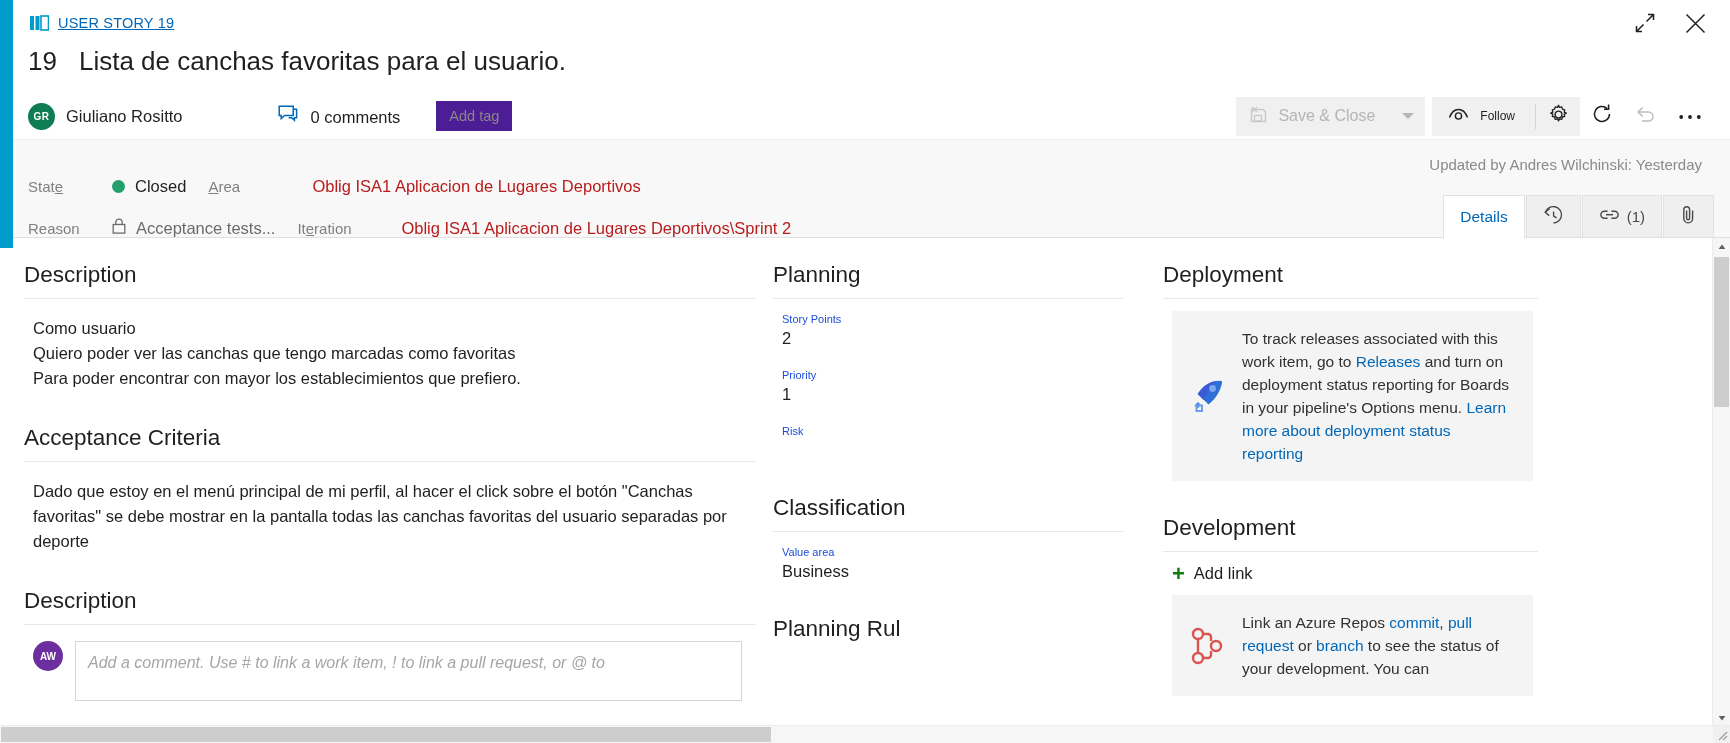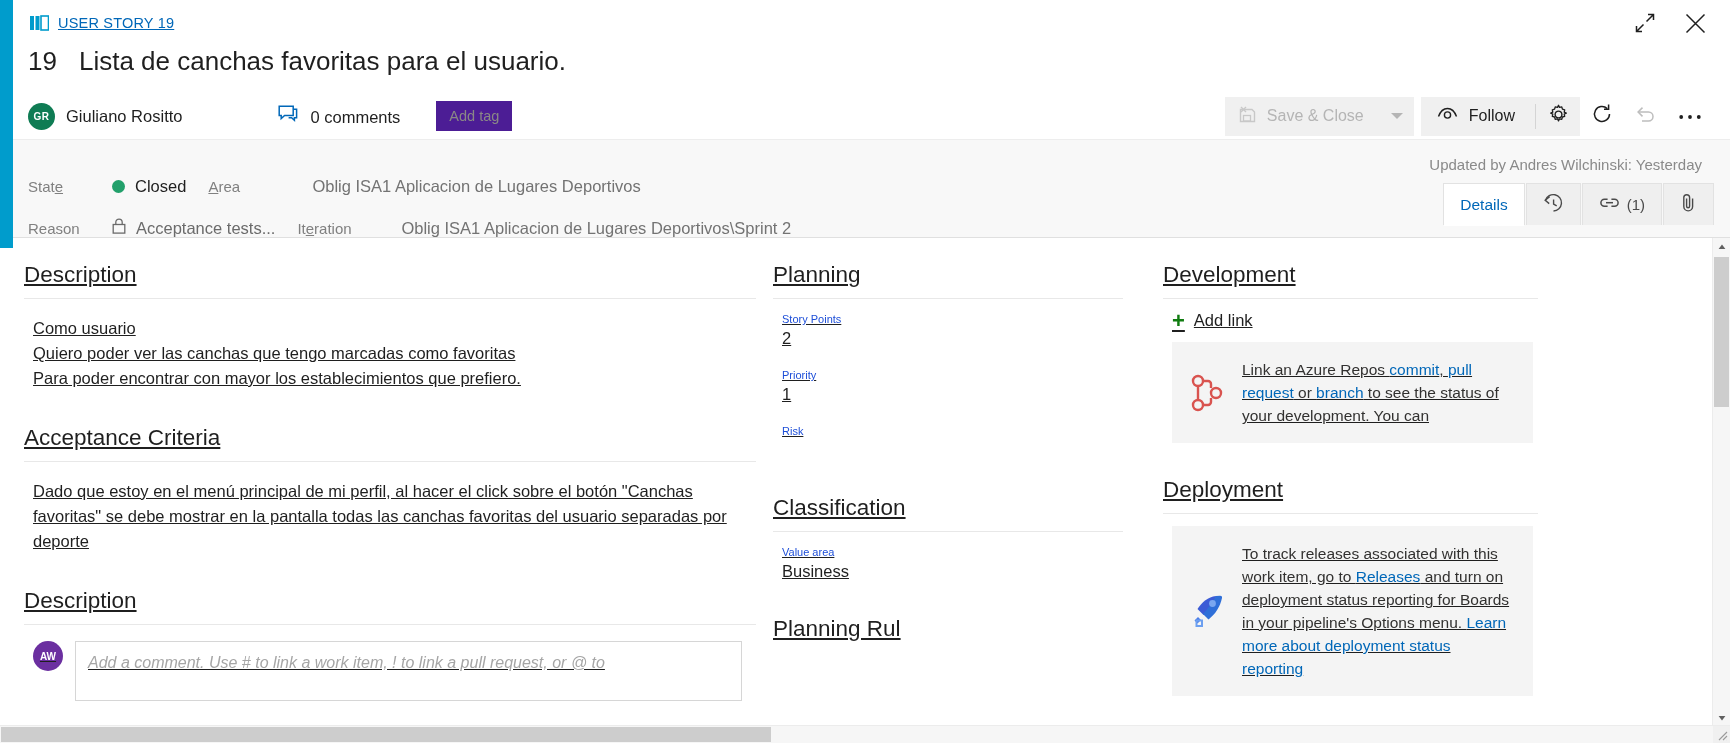--- a/index.html
+++ b/index.html
@@ -56,21 +56,21 @@
   .btn-caret{
     width:34px;height:39px;display:flex;align-items:center;justify-content:center;cursor:pointer;
   }
   .caret{width:0;height:0;border-left:6px solid transparent;border-right:6px solid transparent;border-top:6px solid #b5b5b5;}
 
   .btn-followBox{
     display:flex;align-items:center;background:#f0f0f0;height:39px;margin-left:7px;
   }
   .btn-follow{
     display:flex;align-items:center;gap:11px;padding:0 20px 0 16px;height:39px;
-    font-size:16px;color:#1f1f1f;cursor:pointer;
+    font-size:12px;color:#1f1f1f;cursor:pointer;
   }
   .vdiv{width:1px;height:25px;background:#d4d4d4;}
   .btn-gear{width:44px;height:39px;display:flex;align-items:center;justify-content:center;cursor:pointer;}
 
   .icon-btn{
     width:44px;height:39px;display:flex;align-items:center;justify-content:center;cursor:pointer;
   }
 
   .btn-expand{position:absolute;right:66px;top:8px;width:38px;height:34px;display:flex;align-items:center;justify-content:center;cursor:pointer;}
   .btn-close{position:absolute;right:16px;top:8px;width:38px;height:34px;display:flex;align-items:center;justify-content:center;cursor:pointer;}
@@ -83,48 +83,48 @@
   .fgrid{position:absolute;left:28px;top:25px;}
   .frow{display:flex;align-items:center;height:42px;}
   .flabel{
     font-size:15px;color:#808080;width:84px;flex:0 0 auto;
   }
   .flabel u{text-decoration:underline;}
   .fvalue{font-size:16.5px;color:#1f1f1f;display:flex;align-items:center;gap:10px;}
   .fvalue.dim{color:#6b6b6b;}
   .state-dot{width:13px;height:13px;border-radius:50%;background:#22a06b;display:inline-block;}
   .col2-label{width:80px;flex:0 0 auto;font-size:15px;color:#808080;margin-left:22px;}
-  .col2-value{font-size:16.5px;color:#737373;margin-left:24px;}
+  .col2-value{font-size:16.5px;color:#b91c1c;margin-left:24px;}
 
   .updated-by{
     position:absolute;right:28px;top:16px;font-size:15px;color:#8a8a8a;white-space:nowrap;
   }
 
-  .tabs{position:absolute;right:16px;bottom:12px;display:flex;align-items:flex-end;}
+  .tabs{position:absolute;right:16px;bottom:0;display:flex;align-items:flex-end;}
   .tab{
     height:42px;min-width:46px;padding:0 16px;display:flex;align-items:center;justify-content:center;gap:7px;
     background:#efefef;border:1px solid #e2e2e2;border-bottom:none;margin-left:1px;cursor:pointer;
     font-size:15.5px;color:#4a4a4a;box-sizing:border-box;
   }
   .tab.active{background:#ffffff;color:#0067b8;border-color:#e2e2e2;position:relative;}
   .tab.active:after{content:"";position:absolute;left:0;right:0;bottom:-1px;height:2px;background:#ffffff;}
   .tab .cnt{font-size:15px;color:#4a4a4a;}
 
   
   .bodywrap{position:relative;flex:1 1 auto;display:flex;overflow:hidden;background:#fff;}
   .colA{width:765px;flex:0 0 auto;padding:24px 0 0 24px;box-sizing:border-box;overflow:hidden;}
   .colB{width:390px;flex:0 0 auto;padding:24px 0 0 8px;box-sizing:border-box;overflow:hidden;}
   .colC{width:404px;flex:0 0 auto;padding:24px 0 0 8px;box-sizing:border-box;overflow:hidden;}
 
   .sec-title{font-size:22.5px;font-weight:400;color:#1f1f1f;margin:0 0 10px 0;}
   .sec-rule{border-bottom:1px solid #e8e8e8;}
   .sec-body{padding:17px 8px 0 9px;font-size:16.5px;line-height:25px;color:#1f1f1f;}
   .sec-body p{margin:0;}
 
-  .sec{margin-bottom:34px;text-decoration:underline;}
+  .sec{margin-bottom:34px;}
   .secB .sec-rule{width:350px;}
   .secC .sec-rule{width:375px;}
   .secA .sec-rule{width:732px;}
 
   .field-label{font-size:11px;color:#1d4ed8;margin:0 0 4px 9px;}
   .field-value{font-size:16.5px;color:#1f1f1f;margin:0 0 20px 9px;min-height:20px;}
 
   
   .card{
     background:#f4f4f4;margin:12px 0 0 9px;width:361px;box-sizing:border-box;
@@ -421,20 +421,40 @@
 
       <div class="sec secB">
         <h2 class="sec-title">Planning Rul</h2>
       </div>
     </div>
 
     <div class="colC">
 
       <div class="sec secC">
         <div class="sec-rule">
+          <h2 class="sec-title">Deployment</h2>
+        </div>
+        <div class="card">
+          <div class="card-icon">
+            <svg width="42" height="42" viewBox="0 0 42 42">
+              <path d="M30 6c-8 1-14 6-18.5 13l6 6C24.5 20.5 29.5 14.5 30 6z" fill="#3b5bd6"></path>
+              <path d="M30 6c-4.5 8-9.5 14-13 18l5.5 5.5C29.5 24 34 17 36 8c.3-1.3-.5-2.2-1.8-2.2z" fill="#2f6fd8"></path>
+              <circle cx="26.5" cy="13.5" r="3.4" fill="#7aa7f0"></circle>
+              <path d="M12 27l-3.5 3.5 3 3L15 30z" fill="#4a7ce8"></path>
+              <path d="M10.5 30.5H16v5.5h-5.5z" fill="none" stroke="#6c9ff0" stroke-width="2"></path>
+            </svg>
+          </div>
+          <div class="card-text">
+            <span>To track releases associated with this work item, go to </span><a>Releases</a><span> and turn on deployment status reporting for Boards in your pipeline's Options menu. </span><a>Learn more about deployment status reporting</a>
+          </div>
+        </div>
+      </div>
+
+      <div class="sec secC">
+        <div class="sec-rule">
           <h2 class="sec-title">Development</h2>
         </div>
         <div class="addlink">
           <span class="plus">+</span>
           <span>Add link</span>
         </div>
         <div class="card">
           <div class="card-icon">
             <svg width="40" height="42" viewBox="0 0 40 42">
               <circle cx="11" cy="9" r="5" fill="none" stroke="#d9534f" stroke-width="2.4"></circle>
@@ -443,40 +463,20 @@
               <path d="M11 14v14" stroke="#d9534f" stroke-width="2.4" fill="none"></path>
               <path d="M16 9h5a3 3 0 013 3v4" stroke="#d9534f" stroke-width="2.4" fill="none"></path>
               <path d="M16 33h5a3 3 0 003-3v-4" stroke="#d9534f" stroke-width="2.4" fill="none"></path>
             </svg>
           </div>
           <div class="card-text">
             <span>Link an Azure Repos </span><a>commit</a><span>, </span><a>pull request</a><span> or </span><a>branch</a><span> to see the status of your development. You can</span>
           </div>
         </div>
       </div>
-
-      <div class="sec secC">
-        <div class="sec-rule">
-          <h2 class="sec-title">Deployment</h2>
-        </div>
-        <div class="card">
-          <div class="card-icon">
-            <svg width="42" height="42" viewBox="0 0 42 42">
-              <path d="M30 6c-8 1-14 6-18.5 13l6 6C24.5 20.5 29.5 14.5 30 6z" fill="#3b5bd6"></path>
-              <path d="M30 6c-4.5 8-9.5 14-13 18l5.5 5.5C29.5 24 34 17 36 8c.3-1.3-.5-2.2-1.8-2.2z" fill="#2f6fd8"></path>
-              <circle cx="26.5" cy="13.5" r="3.4" fill="#7aa7f0"></circle>
-              <path d="M12 27l-3.5 3.5 3 3L15 30z" fill="#4a7ce8"></path>
-              <path d="M10.5 30.5H16v5.5h-5.5z" fill="none" stroke="#6c9ff0" stroke-width="2"></path>
-            </svg>
-          </div>
-          <div class="card-text">
-            <span>To track releases associated with this work item, go to </span><a>Releases</a><span> and turn on deployment status reporting for Boards in your pipeline's Options menu. </span><a>Learn more about deployment status reporting</a>
-          </div>
-        </div>
-      </div>
     </div>
 
     <div class="sb-track">
       <div class="sb-arrow">
         <svg width="8" height="6" viewBox="0 0 8 6">
             <path d="M4 0.6L7.4 5H0.6z" fill="#606060"></path>
           </svg>
       </div>
       <div class="sb-thumb" style="top:19px;height:150px;"></div>
       <div class="sb-arrow" style="position:absolute;bottom:17px;">

